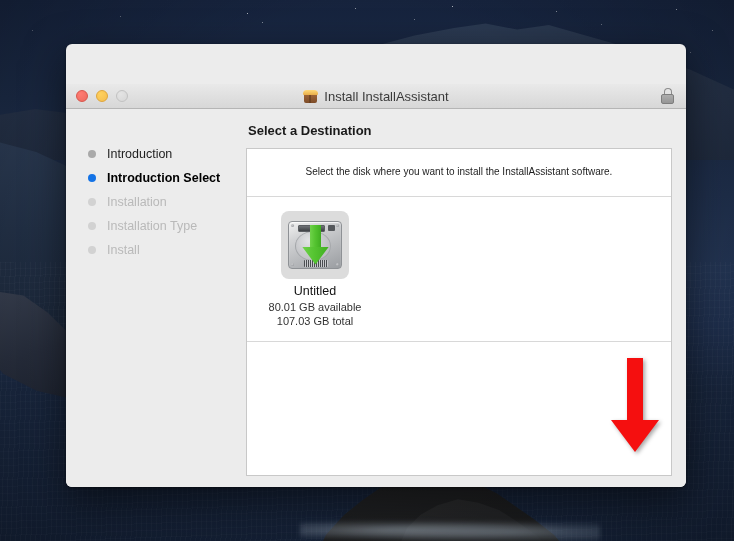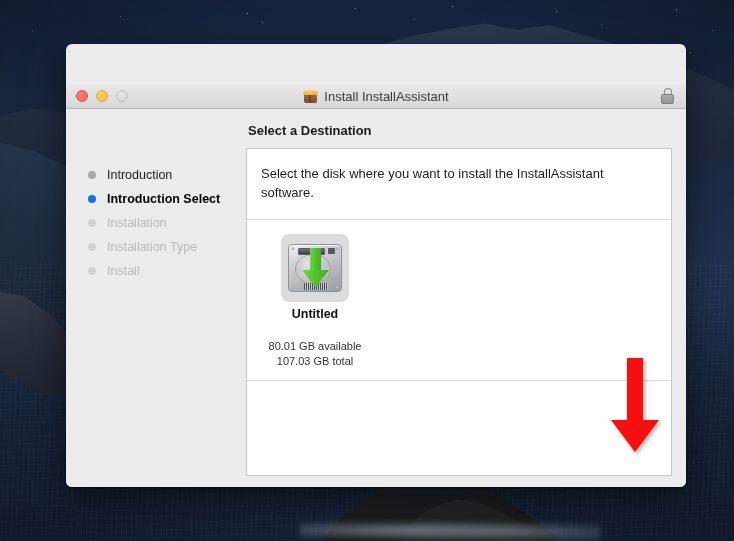--- a/index.html
+++ b/index.html
@@ -203,21 +203,21 @@
 
   #window-body {
     display: flex;
     height: 419px;
     background: #ececec;
   }
 
   
   #sidebar {
     width: 180px;
-    padding-top: 54px;
+    padding-top: 33px;
     box-sizing: border-box;
     flex: 0 0 180px;
   }
   .step {
     display: flex;
     align-items: center;
     height: 24px;
     padding-left: 22px;
     gap: 11px;
   }
@@ -257,24 +257,25 @@
     flex: 1;
     background: #ffffff;
     border: 1px solid #c8c8c8;
     box-sizing: border-box;
     display: flex;
     flex-direction: column;
   }
 
   #instruction {
     padding: 16px 14px 16px 14px;
-    font-size: 13px;
+    font-size: 10px;
     line-height: 1.45;
     color: #1d1d1d;
     border-bottom: 1px solid #d8d8d8;
+    text-align: center;
   }
 
   #disk-area {
     padding: 14px 0 12px 0;
     display: flex;
     justify-content: flex-start;
     border-bottom: 1px solid #d8d8d8;
   }
 
   .disk-item {
@@ -358,23 +359,23 @@
   }
   .hd-arrow-head {
     position: absolute; left: 2px; top: 22px;
     width: 27px; height: 18px;
     background: linear-gradient(90deg,#6fd24a 0%, #55c431 45%, #3fae20 100%);
     clip-path: polygon(0% 0%, 100% 0%, 50% 100%);
   }
 
   .disk-name {
     font-size: 12.5px;
-    font-weight: bold;
+    font-weight: normal;
     color: #111;
-    margin-bottom: 18px;
+    margin-bottom: 2px;
   }
   .disk-sub {
     font-size: 11px;
     color: #333;
     line-height: 1.35;
   }
 
   #space-note {
     padding: 14px 14px;
     font-size: 12.5px;

